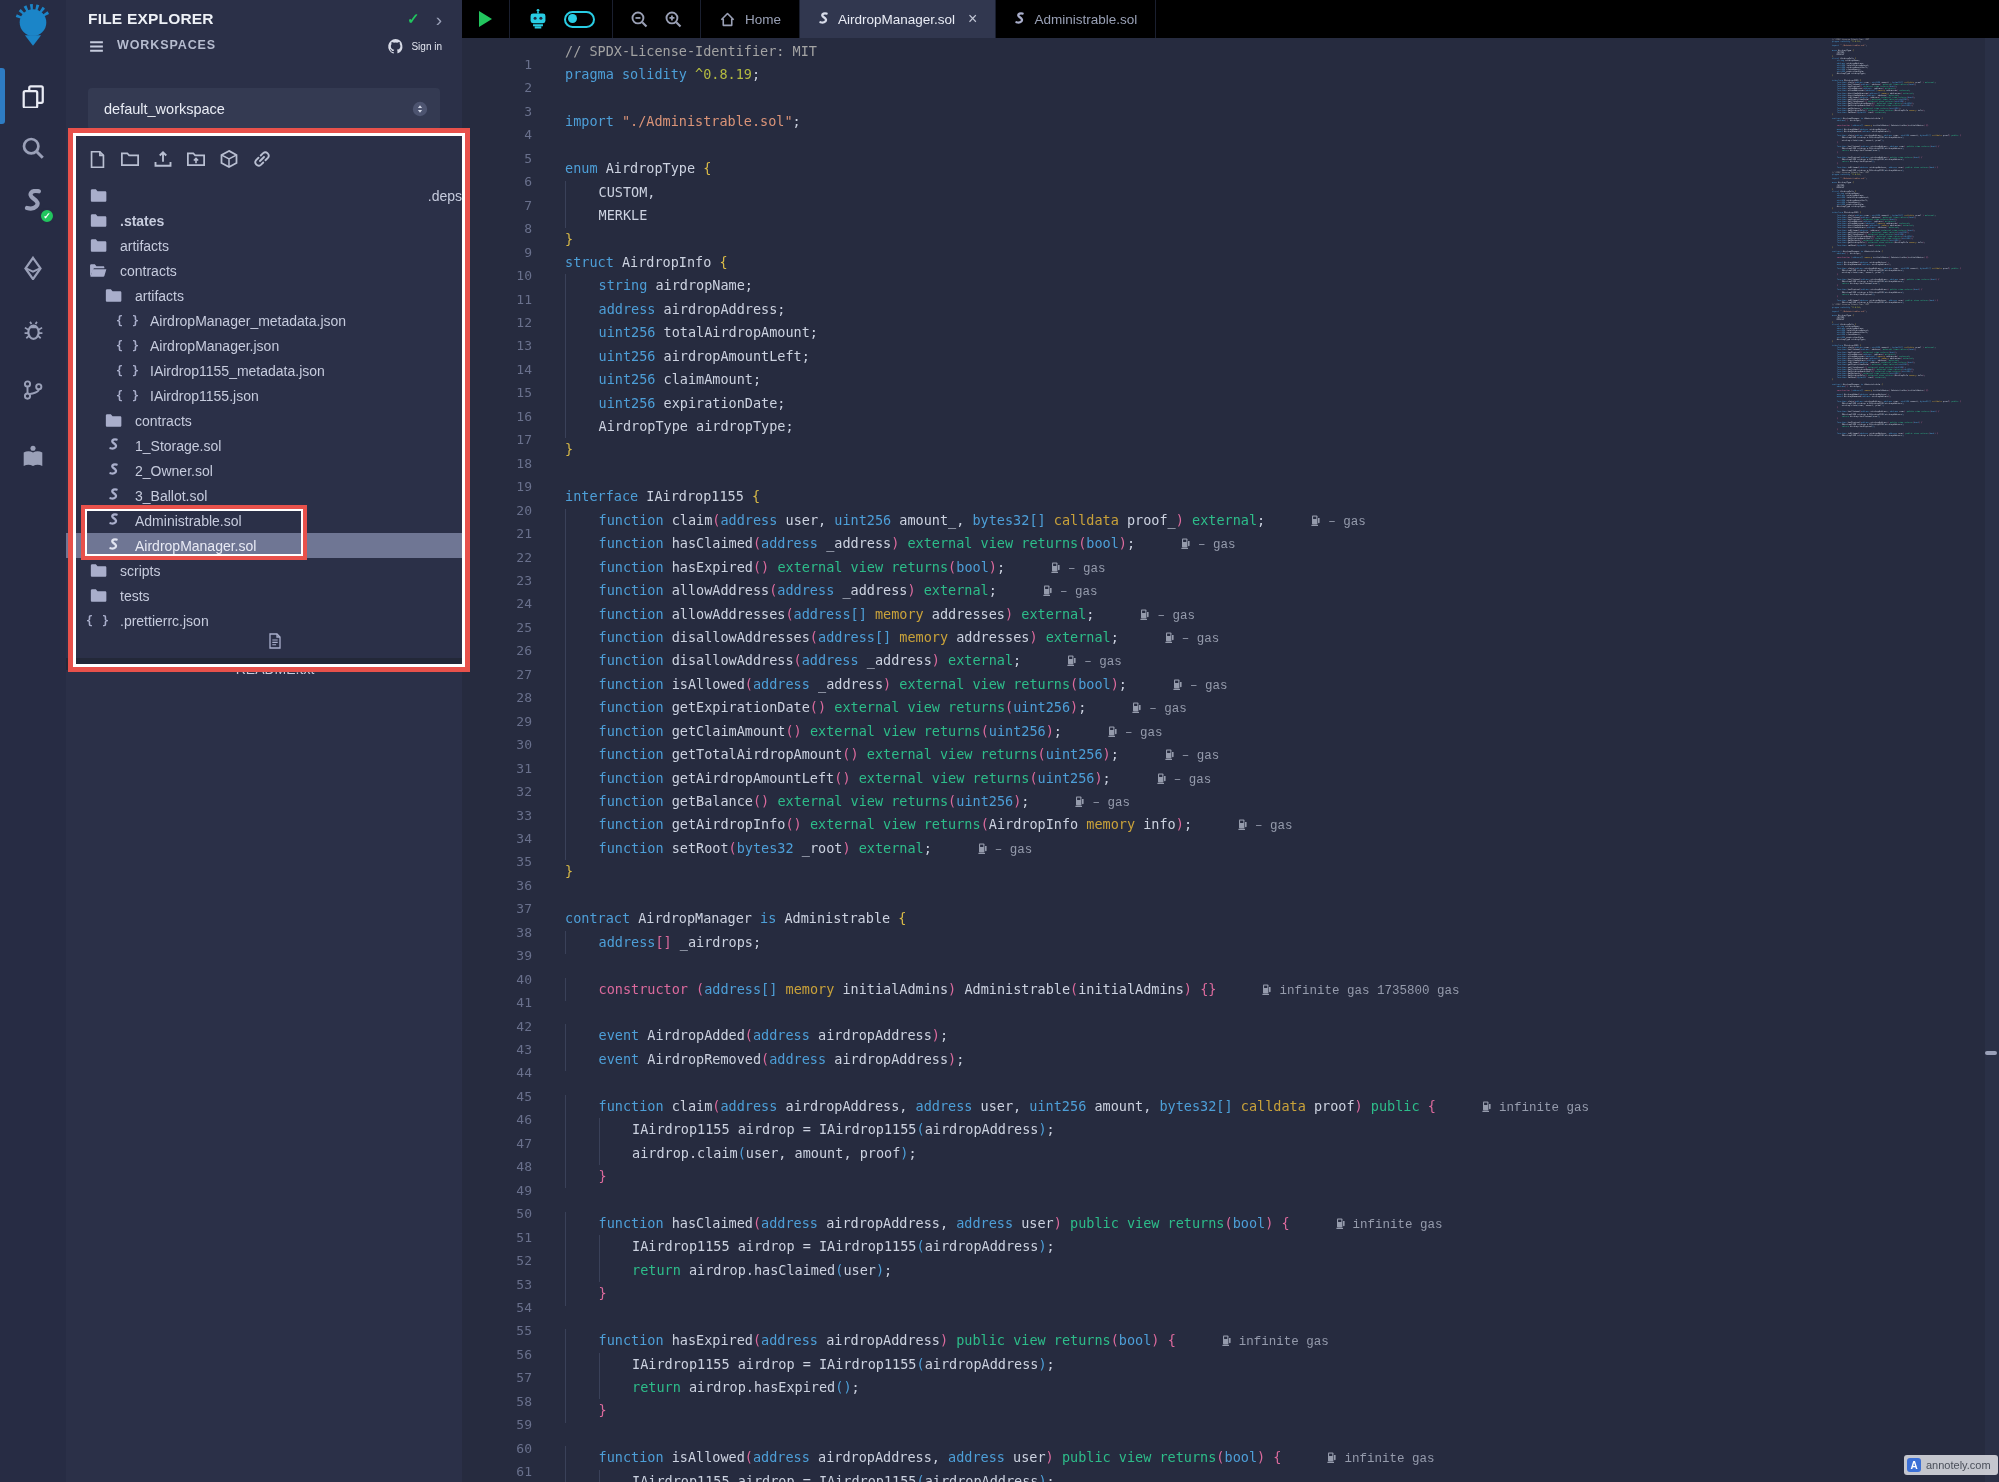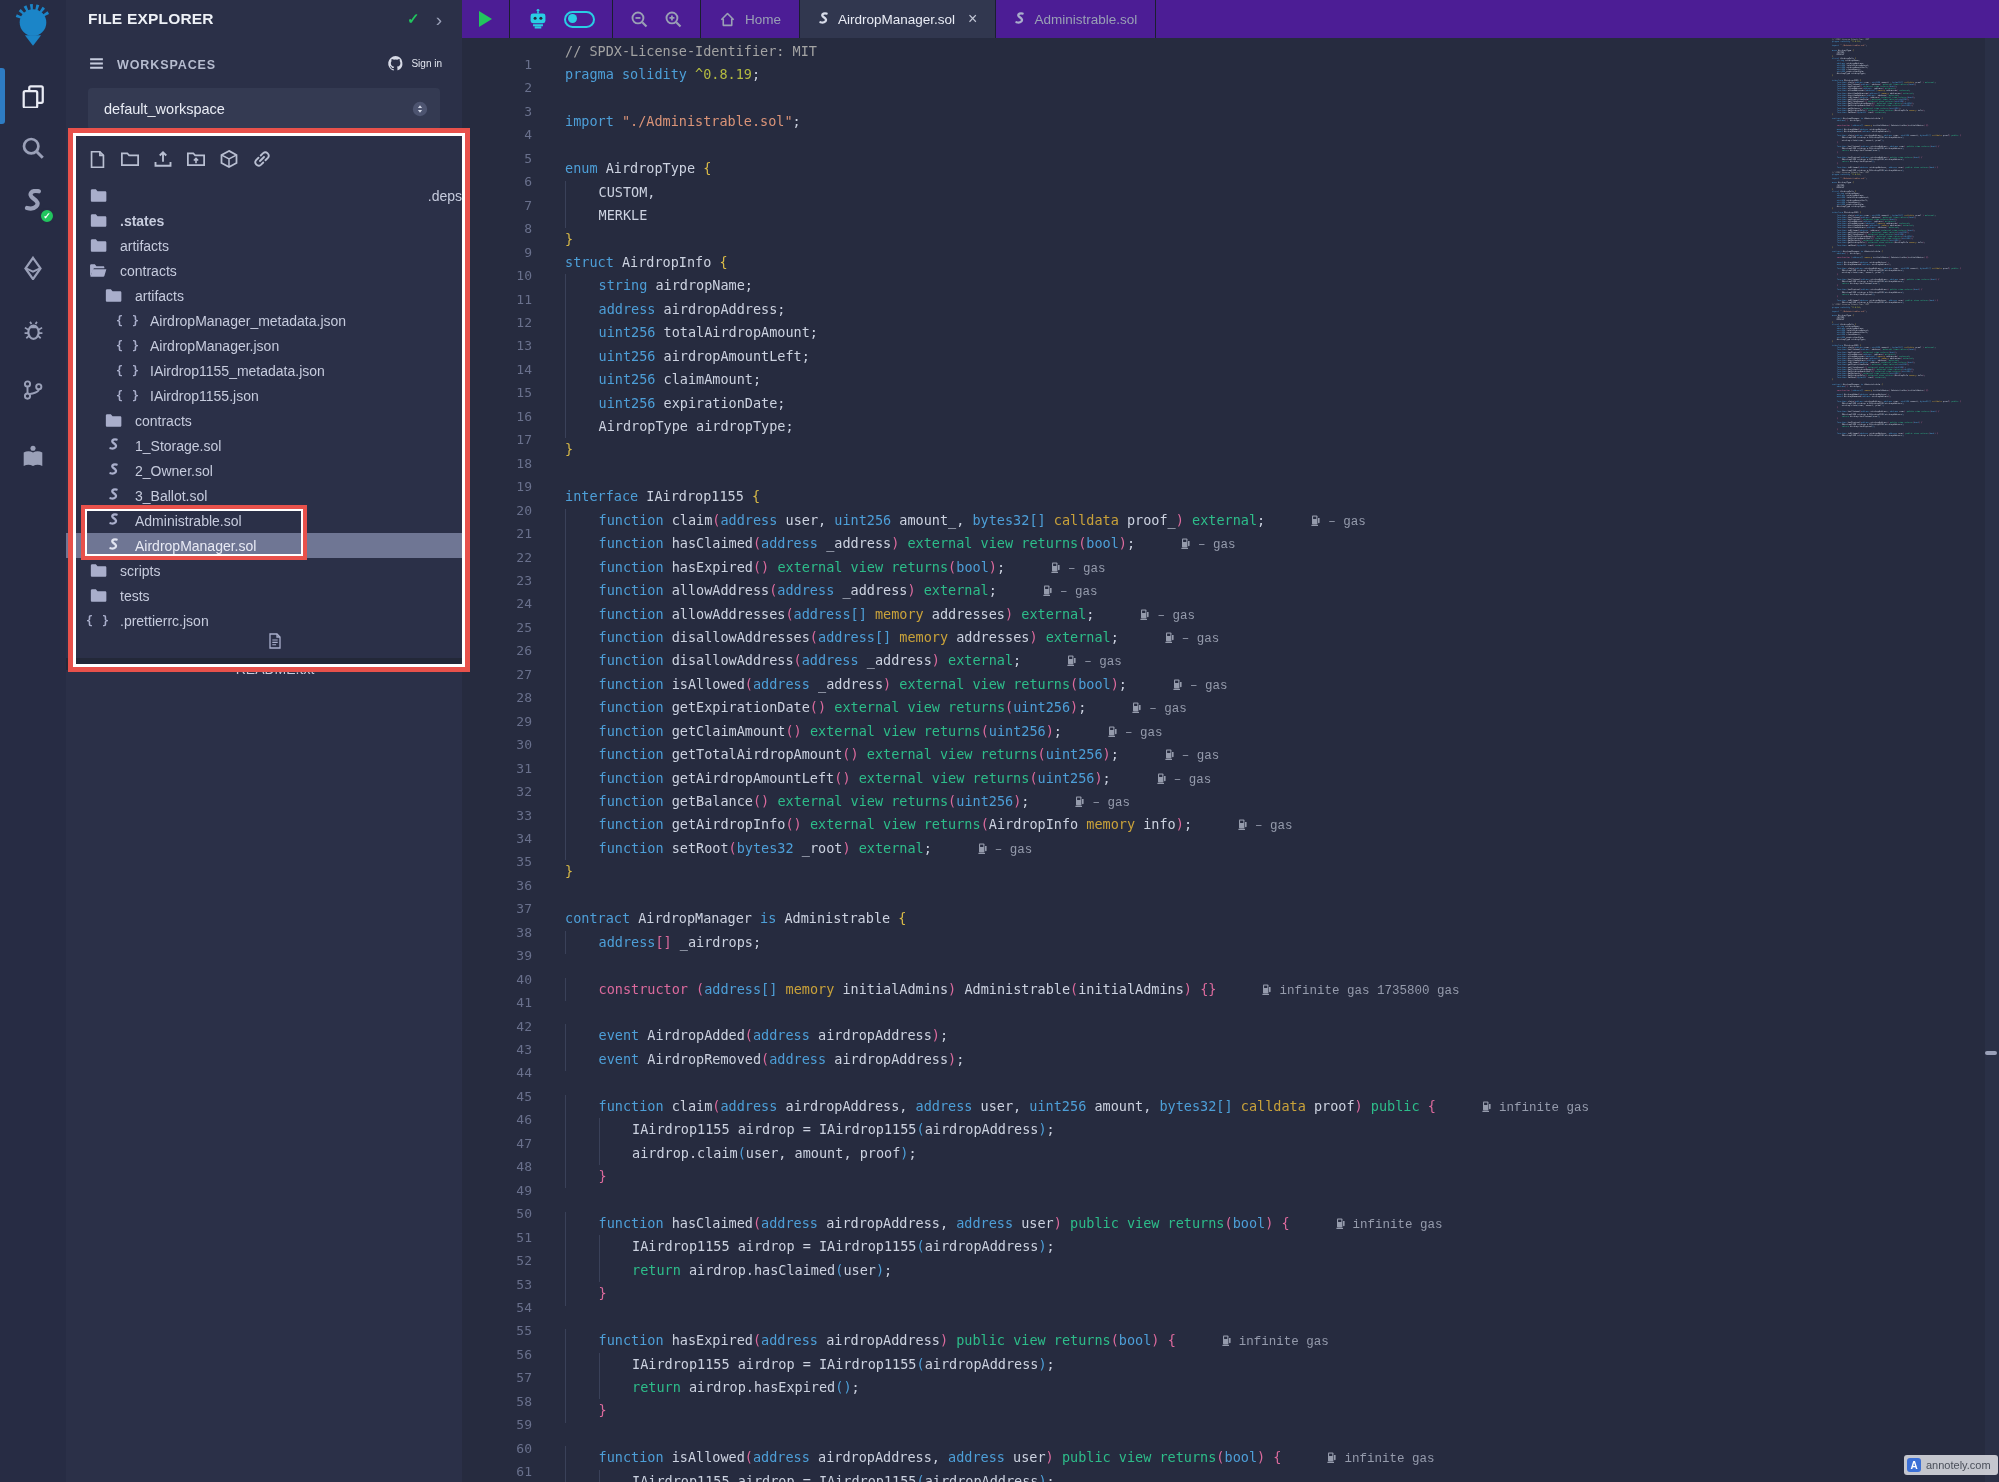--- a/index.html
+++ b/index.html
@@ -15,38 +15,38 @@
   .rail-item .badge{position:absolute;right:11px;bottom:-2px;width:16px;height:16px;border-radius:50%;
        background:#21c55e;color:#fff;font-size:9px;font-weight:bold;display:flex;align-items:center;justify-content:center;
        border:2px solid #272c44;box-sizing:border-box}
 
   
   .panel{position:absolute;left:66px;top:0;width:396px;height:100%;background:#2b3048;z-index:2}
   .panel-head{height:38px;display:flex;align-items:center;padding:0 20px 0 22px;gap:16px}
   .ph-title{font-size:15.5px;font-weight:700;color:#eef1f7;flex:1;letter-spacing:.2px}
   .ph-check{color:#21c55e;font-size:15px;font-weight:bold}
   .ph-chev{color:#9aa0b8;font-size:19px;line-height:1}
-  .ws-row{height:34px;display:flex;align-items:flex-end;padding:0 20px 0 22px;gap:12px;color:#b6bccf}
+  .ws-row{height:34px;display:flex;align-items:flex-start;padding:0 20px 0 22px;gap:12px;color:#b6bccf}
   .ws-label{font-size:12.5px;letter-spacing:.9px;flex:1;font-weight:600}
   .signin{display:flex;align-items:center;gap:7px;color:#e3e6f0;font-size:10px}
   .ws-select{margin:16px 22px 0 22px;height:42px;background:#343a52;border-radius:4px;display:flex;align-items:center;
        padding:0 12px 0 16px;color:#e9ecf5;font-size:14.5px}
   .ws-select .wsname{flex:1}
   .tree-toolbar{margin:16px 0 0 22px;display:flex;gap:13px;align-items:center;height:26px;color:#b9bfd2}
   .tt-ic{display:flex}
   .tree{margin-top:11px}
   .tree-row{height:25px;display:flex;align-items:center;gap:12px;color:#c6cbdd;font-size:14px;position:relative}
   .tree-row.selected{background:#6f7694;color:#e8eaf4}
   .tree-ic{width:20px;display:flex;justify-content:center;color:#a9aecb;flex:none}
   .tree-row.selected .tree-ic{color:#e0e3f0}
   .json-glyph{font-size:11.5px;font-weight:700;letter-spacing:1px;font-family:"DejaVu Sans Mono",monospace}
   .partial-row{height:12px;background:#232838}
 
   
-  .topbar{position:absolute;left:462px;top:0;right:0;height:38px;background:#4c1d95;display:flex;align-items:stretch;z-index:4}
+  .topbar{position:absolute;left:462px;top:0;right:0;height:38px;background:#000000;display:flex;align-items:stretch;z-index:4}
   .tb-seg{display:flex;align-items:center;gap:15px;padding:0 17px;border-right:1px solid #1a1f2f;color:#9aa0b5}
   .play-tri{width:0;height:0;border-top:8px solid transparent;border-bottom:8px solid transparent;border-left:13px solid #22c55e}
   .toggle{width:31px;height:17px;border:2.5px solid #29cde4;border-radius:10px;position:relative;box-sizing:border-box}
   .toggle::after{content:"";position:absolute;left:2px;top:1.5px;width:9px;height:9px;border-radius:50%;background:#29cde4}
   .tab{display:flex;align-items:center;gap:9px;padding:0 18px;color:#99a0b5;border-right:1px solid #1a1f2f;font-size:13.5px;white-space:nowrap}
   .tab.active{background:#31374f;color:#e9ecf5}
   .tab .sol-ic{color:#a9aecb}
   .tab.active .sol-ic{color:#d8dce9}
   .tab-close{font-size:16px;line-height:1;color:#c3c7d6;margin-left:4px}
 

